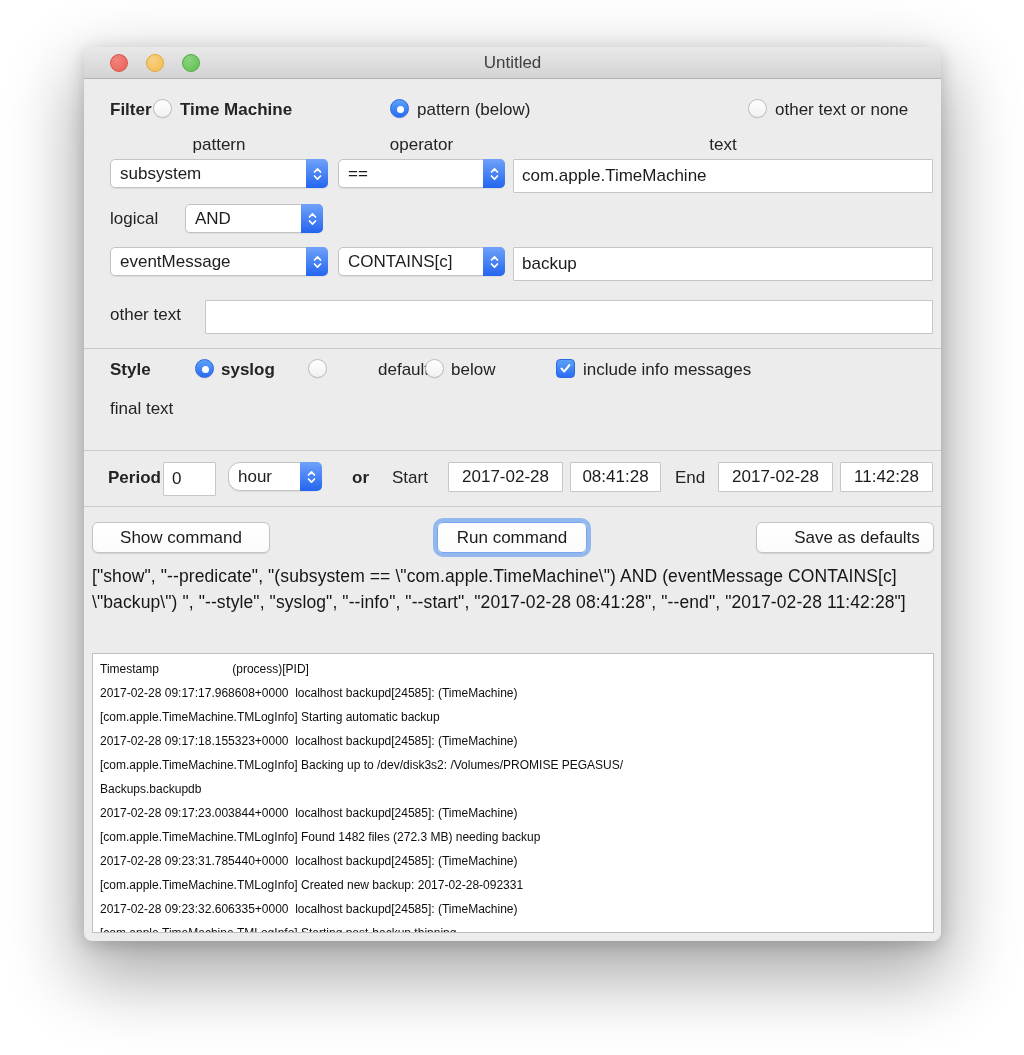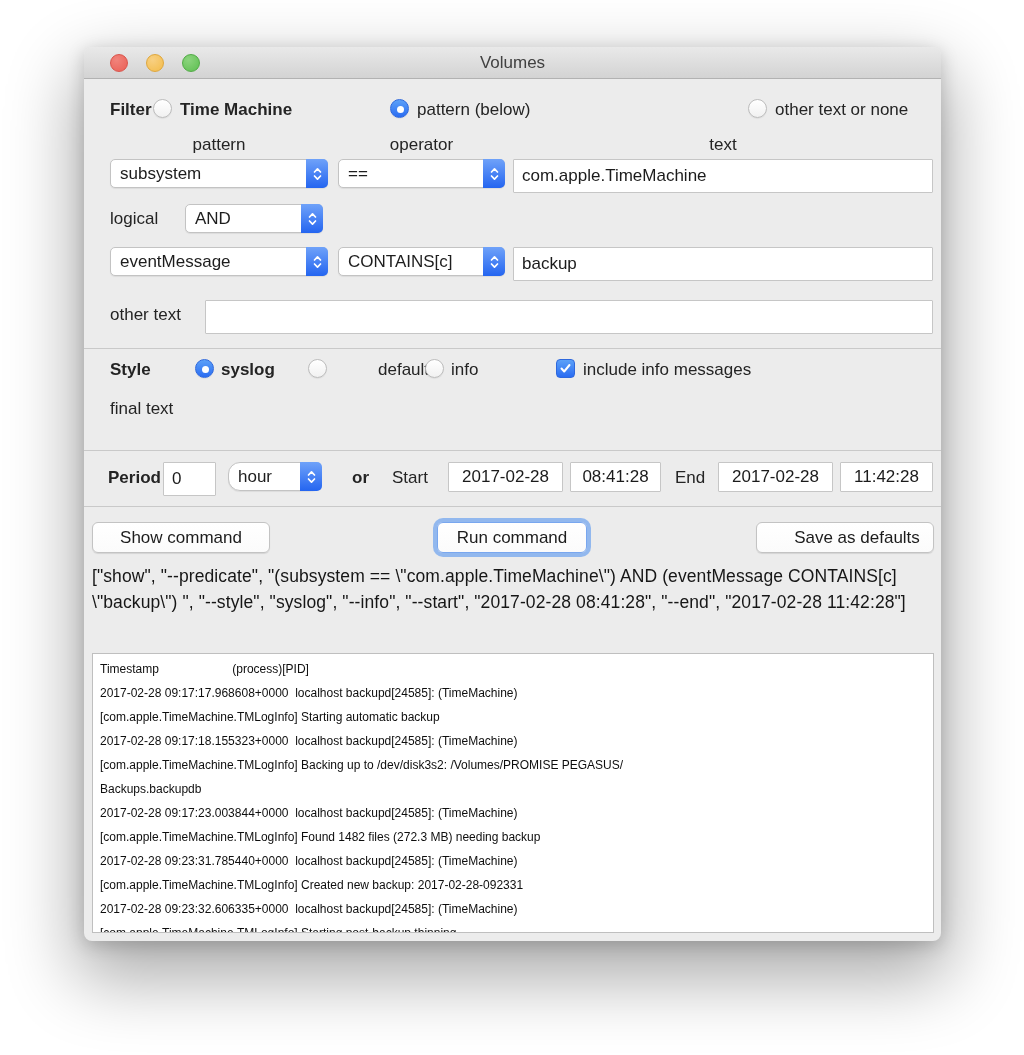--- a/index.html
+++ b/index.html
@@ -114,21 +114,21 @@
 </style>
 </head>
 <body>
 
 <div class="window">
 
   <div class="titlebar">
     <span class="tl red"></span>
     <span class="tl yellow"></span>
     <span class="tl green"></span>
-    <div class="title">Volumes</div>
+    <div class="title">Untitled</div>
   </div>
 
   <span class="lbl b" style="left:26px; top:53px;">Filter</span>
   <span class="radio" style="left:69px; top:52px;"></span>
   <span class="lbl b" style="left:96px; top:53px;">Time Machine</span>
   <span class="radio on" style="left:306px; top:52px;"></span>
   <span class="lbl" style="left:333px; top:53px;">pattern (below)</span>
   <span class="radio" style="left:664px; top:52px;"></span>
   <span class="lbl" style="left:691px; top:53px;">other text or none</span>
 
@@ -191,21 +191,21 @@
   <input class="field" style="left: 121px; top: 253px; width: 728px; height: 32px;" value="">
 
   <div class="divider" style="top:301px;"></div>
 
   <span class="lbl b" style="left:26px; top:313px;">Style</span>
   <span class="radio on" style="left:111px; top:312px;"></span>
   <span class="lbl b" style="left:137px; top:313px;">syslog</span>
   <span class="radio" style="left:224px; top:312px;"></span>
   <span class="lbl" style="left:250px; top:313px;margin-left:44px;">default</span>
   <span class="radio" style="left:341px; top:312px;"></span>
-  <span class="lbl" style="left:367px; top:313px;">info</span>
+  <span class="lbl" style="left:367px; top:313px;">below</span>
   <span class="checkbox" style="left:472px; top:312px;">
     <svg width="13" height="13" viewBox="0 0 13 13">
         <path d="M2.5 6.5 L5.2 9.5 L10.5 3" stroke="#fff" stroke-width="2" fill="none" stroke-linecap="round" stroke-linejoin="round"></path>
       </svg>
   </span>
   <span class="lbl" style="left:499px; top:313px;">include info messages</span>
 
   <span class="lbl" style="left:26px; top:352px;">final text</span>
 
   <div class="divider" style="top:403px;"></div>

